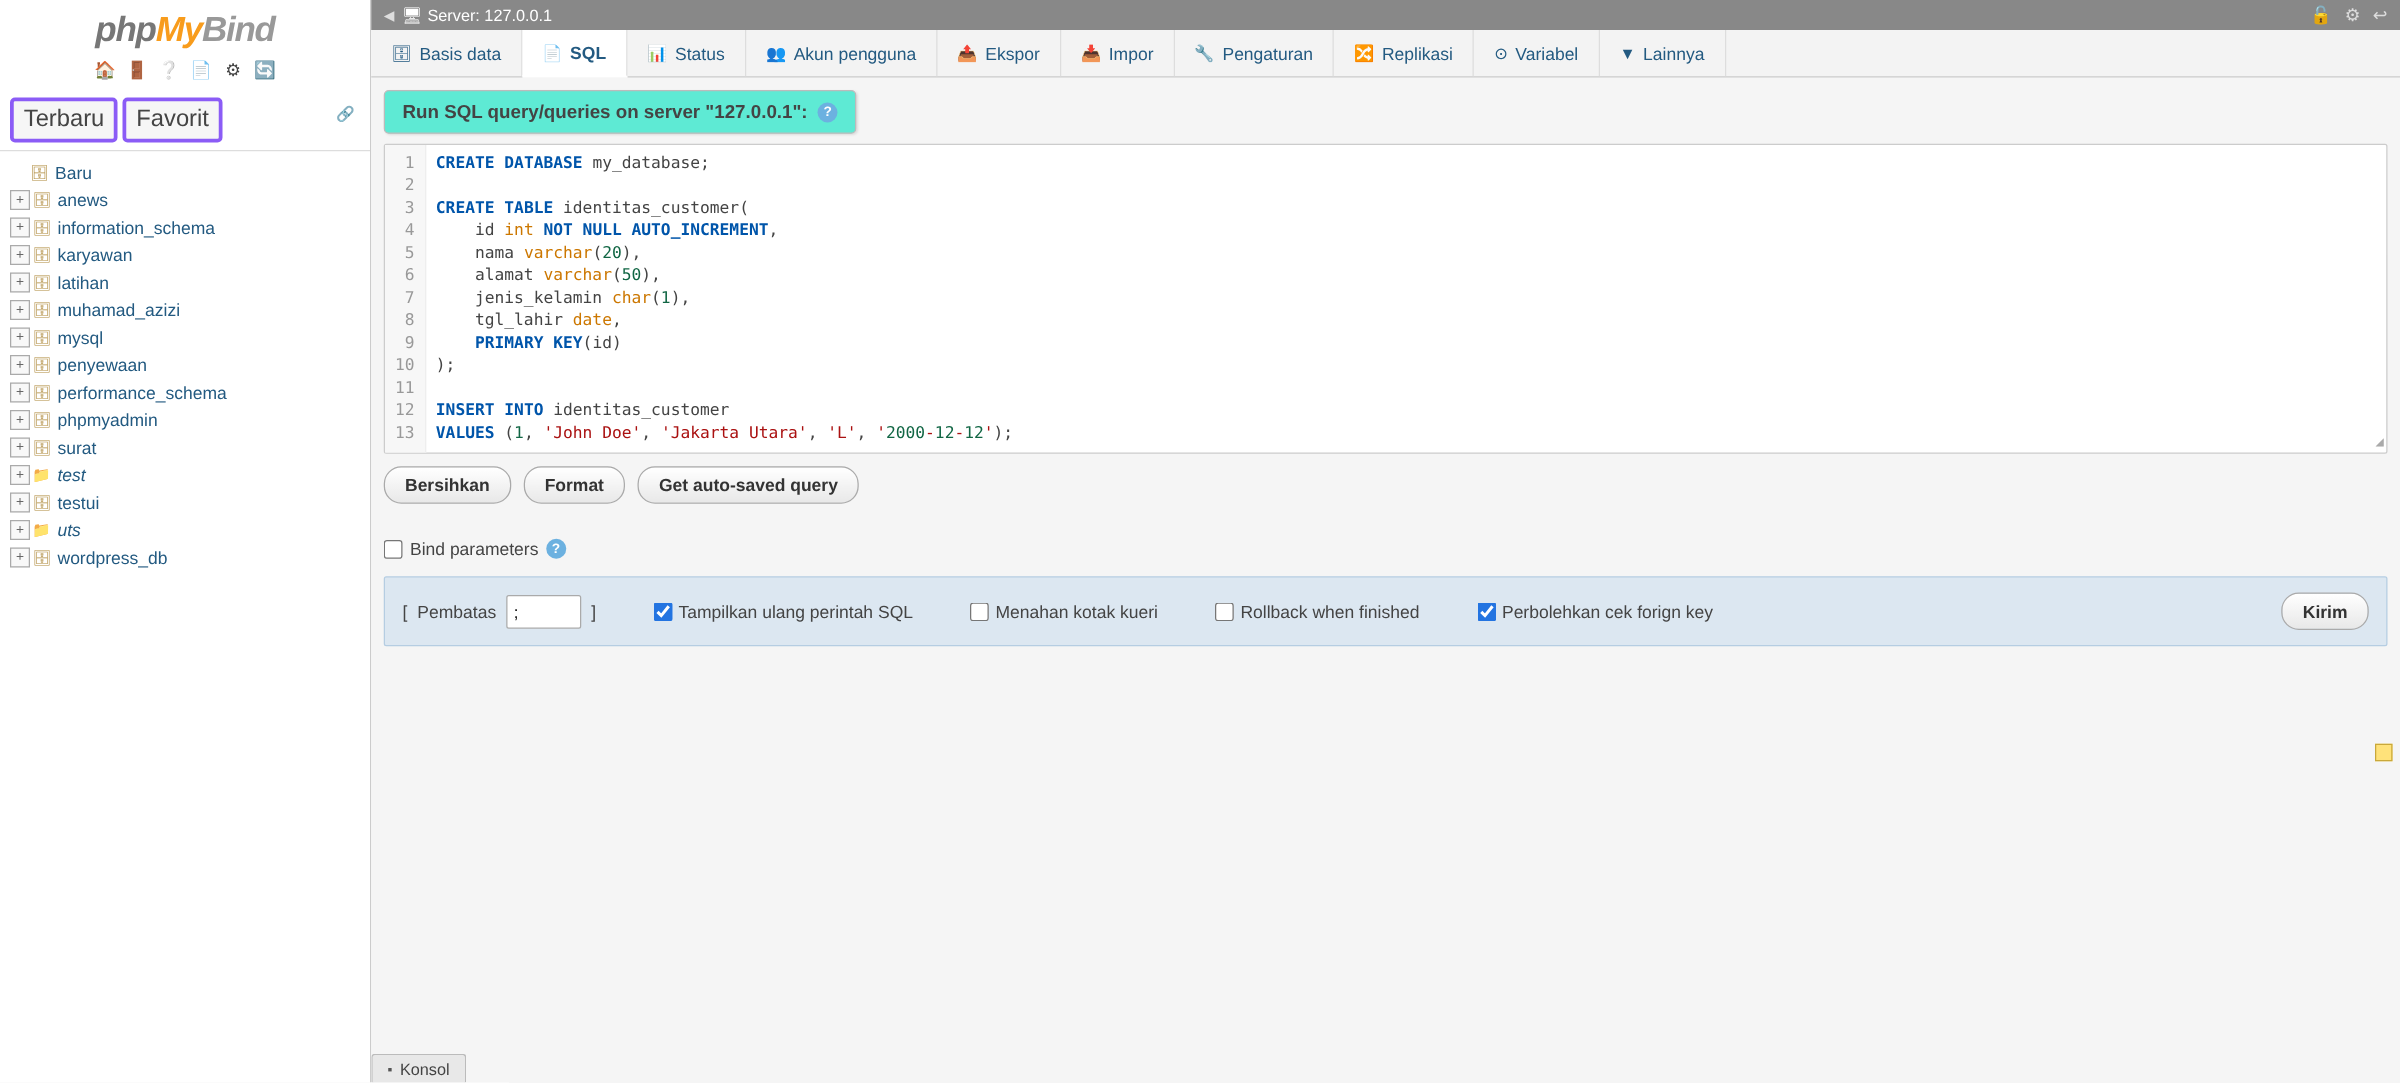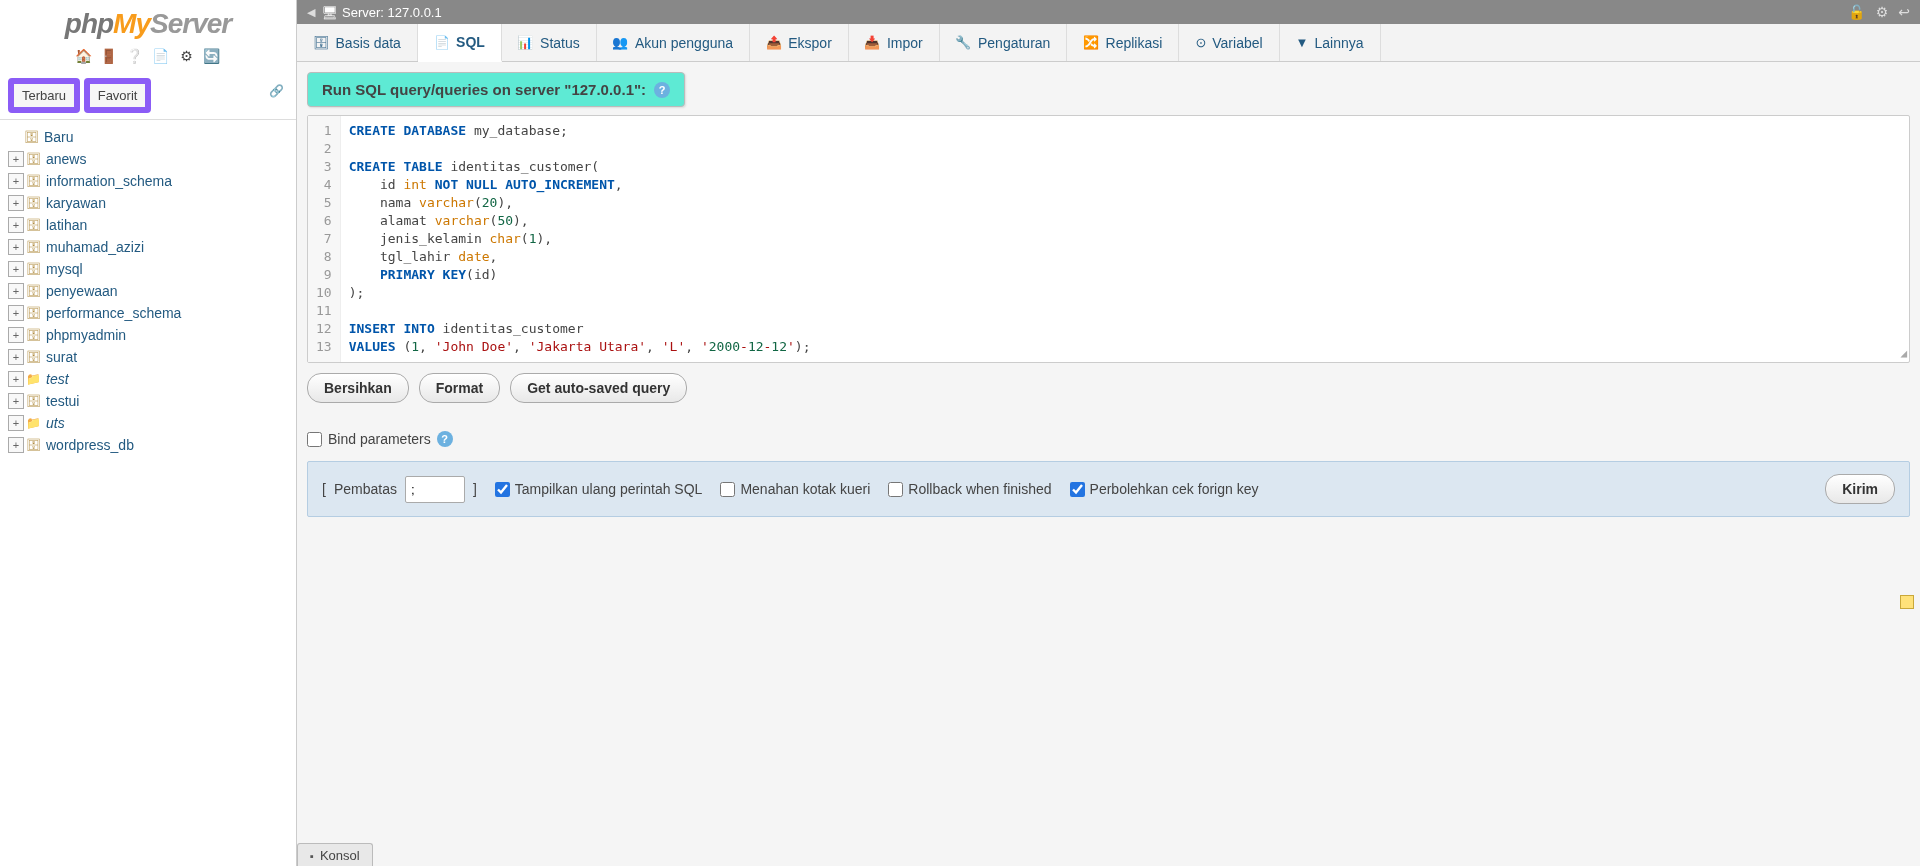--- a/index.html
+++ b/index.html
@@ -7,21 +7,21 @@
 .app { display: flex; height: 866px; width: 1920px; }
 .sidebar { width: 297px; background: #fff; border-right: 1px solid #ccc; display: flex; flex-direction: column; }
 .logo-area { text-align: center; padding: 8px 0 4px; }
 .logo { font-size: 28px; font-weight: bold; font-family: "Trebuchet MS", sans-serif; letter-spacing: -1px; }
 .logo .p1 { color: #777; font-style: italic; }
 .logo .p2 { color: #f89c1c; font-style: italic; }
 .logo .p3 { color: #999; font-style: italic; }
 .quick-icons { text-align: center; padding: 4px 0 6px; }
 .quick-icons span { display: inline-block; width: 18px; height: 18px; margin: 0 2px; font-size: 14px; cursor: pointer; }
 .tabs-recent { padding: 6px 8px; border-bottom: 1px solid #ddd; position: relative; }
-.tabs-recent .tab { display: inline-block; padding: 4px 8px; border: 6px solid #8b5cf6; border-radius: 4px; background: #f6f6f6; cursor: pointer; font-size: 13px; }
+.tabs-recent .tab { display: inline-block; padding: 4px 8px; border: 3px solid #8b5cf6; border-radius: 4px; background: #f6f6f6; cursor: pointer; font-size: 19px; }
 .link-icon { position: absolute; right: 12px; top: 12px; color: #888; font-size: 12px; }
 .tree { padding: 6px 4px; font-size: 14px; color: #235a81; }
 .tree-item { display: flex; align-items: center; padding: 3px 0 3px 4px; cursor: pointer; }
 .tree-item .exp { display: inline-flex; width: 16px; height: 16px; border: 1px solid #aaa; align-items: center; justify-content: center; font-size: 11px; color: #666; background: #f8f8f8; margin-right: 2px; }
 .tree-item .noexp { display: inline-block; width: 16px; }
 .tree-item .db-ico { display: inline-block; width: 16px; font-size: 12px; margin-right: 4px; color: #b08b3e; }
 .tree-item .db-ico.folder { color: #d9a33e; }
 .tree-item .lbl { color: #235a81; }
 .tree-item .lbl.italic { font-style: italic; }
 .main { flex: 1; display: flex; flex-direction: column; background: #f5f5f5; position: relative; }
@@ -49,34 +49,34 @@
 .str { color: #aa1111; }
 .resize-handle { position: absolute; right: 2px; bottom: 2px; color: #aaa; font-size: 11px; cursor: nwse-resize; }
 .btn-row { margin-top: 10px; display: flex; gap: 10px; }
 .btn { background: linear-gradient(#fff,#e8e8e8); border: 1px solid #aaa; border-radius: 14px; padding: 6px 16px; font-size: 14px; font-weight: bold; cursor: pointer; color: #333; }
 .check-row { margin-top: 28px; display: flex; align-items: center; gap: 6px; font-size: 14px; color: #444; }
 .label-row { margin-top: 18px; display: flex; align-items: center; gap: 8px; font-size: 14px; }
 .label-row input { border: 1px solid #aaa; padding: 5px; width: 210px; border-radius: 2px; }
 .options-bar { margin-top: 14px; background: #dce7f1; border: 1px solid #b5cde2; padding: 12px 14px; display: flex; align-items: center; gap: 18px; font-size: 14px; border-radius: 2px; }
 .options-bar .pemb { display: flex; align-items: center; gap: 8px; }
 .options-bar .pemb input { width: 60px; padding: 5px; border: 1px solid #aaa; border-radius: 2px; }
-.options-bar label { display: flex; align-items: flex-end; gap: 5px; }
+.options-bar label { display: flex; align-items: flex-end; gap: 5px; margin-left: 28px; }
 .options-bar .submit { margin-left: auto; }
 .yellow-square { position: absolute; right: 6px; top: 595px; width: 14px; height: 14px; background: #ffe27a; border: 1px solid #c9a83a; }
 .konsol-bar { position: absolute; bottom: 0; left: 0; background: #e8e8e8; border: 1px solid #bbb; border-bottom: none; padding: 4px 12px 3px; font-size: 13px; display: flex; align-items: center; gap: 6px; border-radius: 3px 3px 0 0; }
 .konsol-bar .kon-ico { font-size: 11px; color: #555; }
 input[type=checkbox] { width: 15px; height: 15px; accent-color: #2374e1; }
 </style>
 </head>
 <body>
 
 <div class="app">
   <div class="sidebar">
     <div class="logo-area">
-      <span class="logo"><span class="p1">php</span><span class="p2">My</span><span class="p3">Server</span></span>
+      <span class="logo"><span class="p1">php</span><span class="p2">My</span><span class="p3">Bind</span></span>
     </div>
     <div class="quick-icons">
       <span>🏠</span>
       <span>🚪</span>
       <span>❔</span>
       <span>📄</span>
       <span>⚙</span>
       <span>🔄</span>
     </div>
     <div class="tabs-recent">

